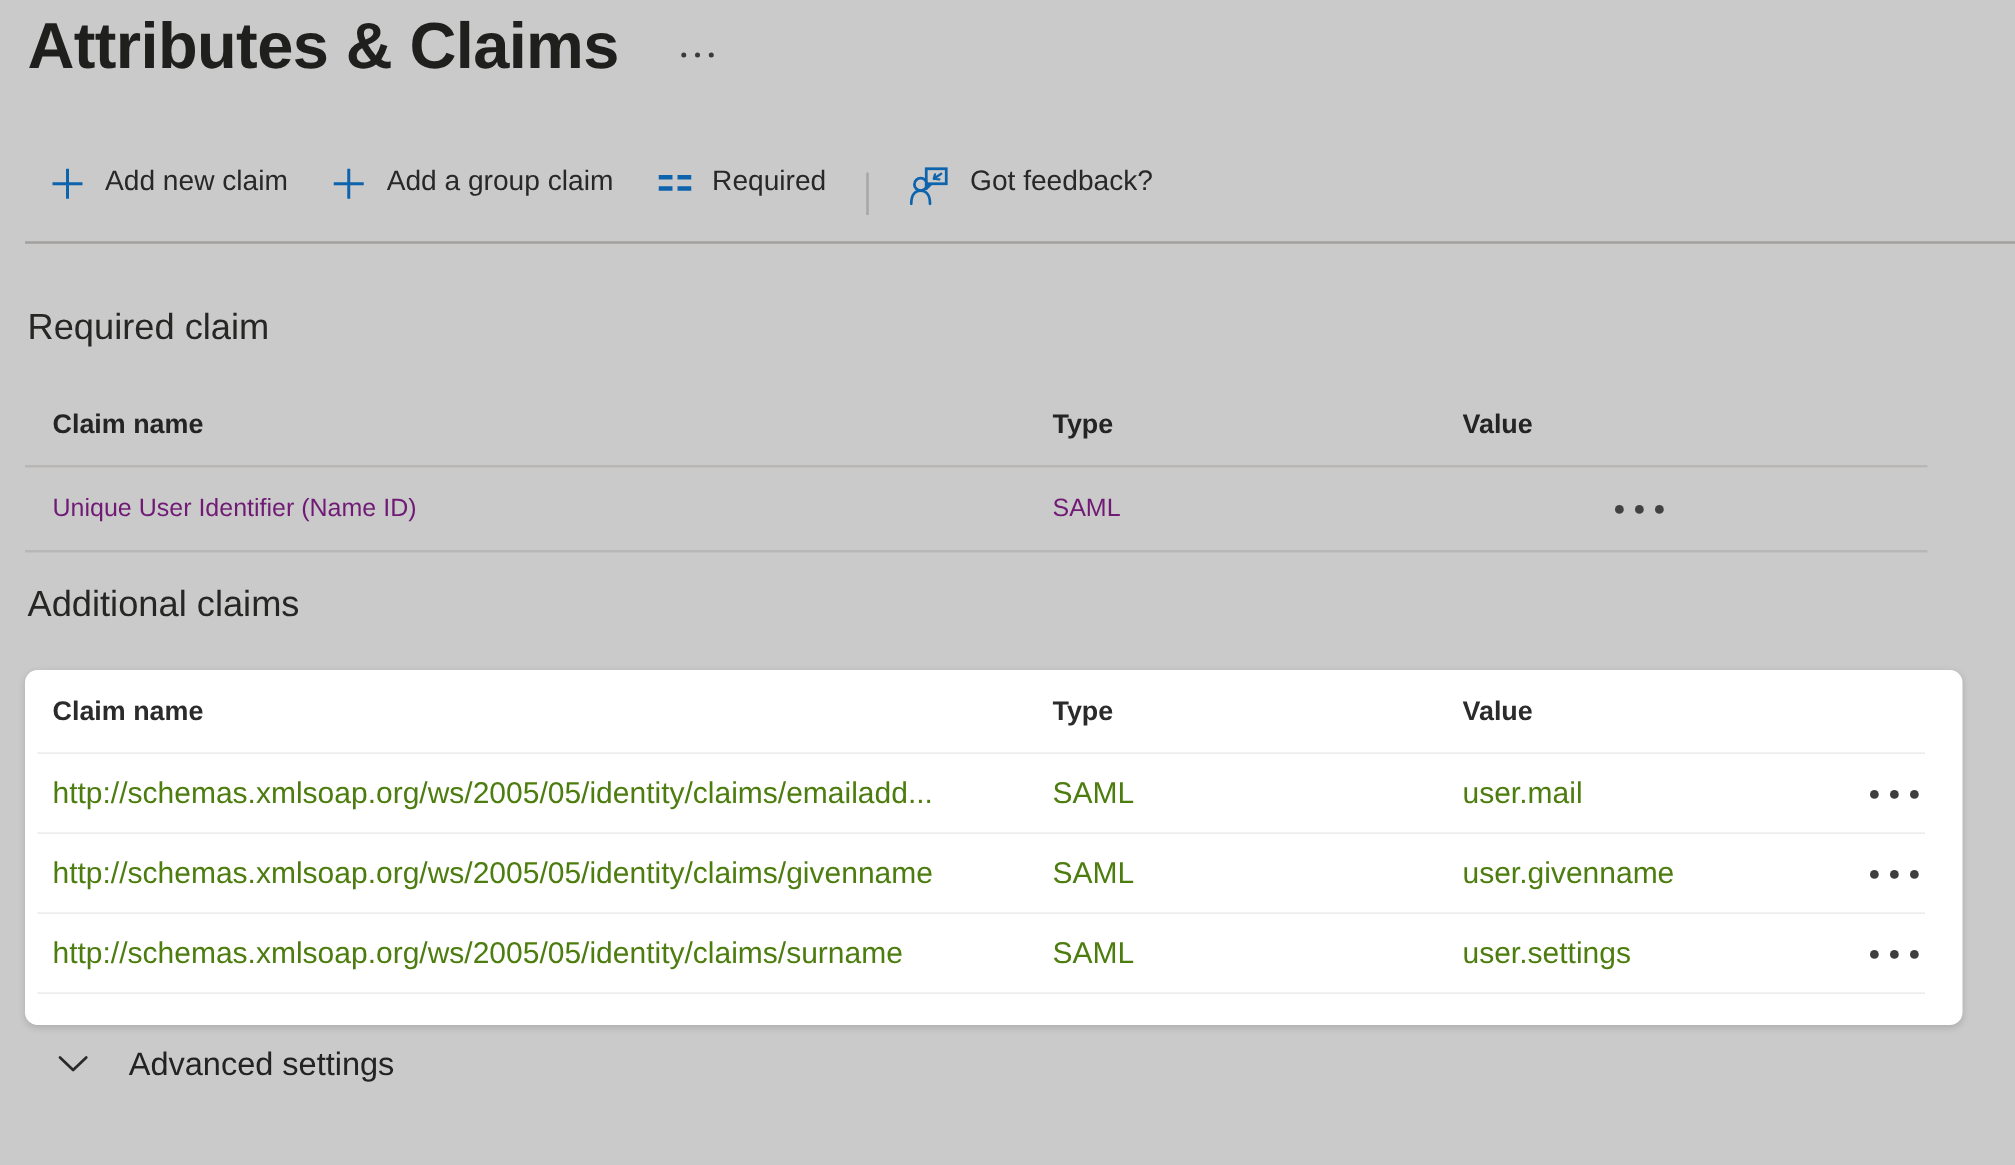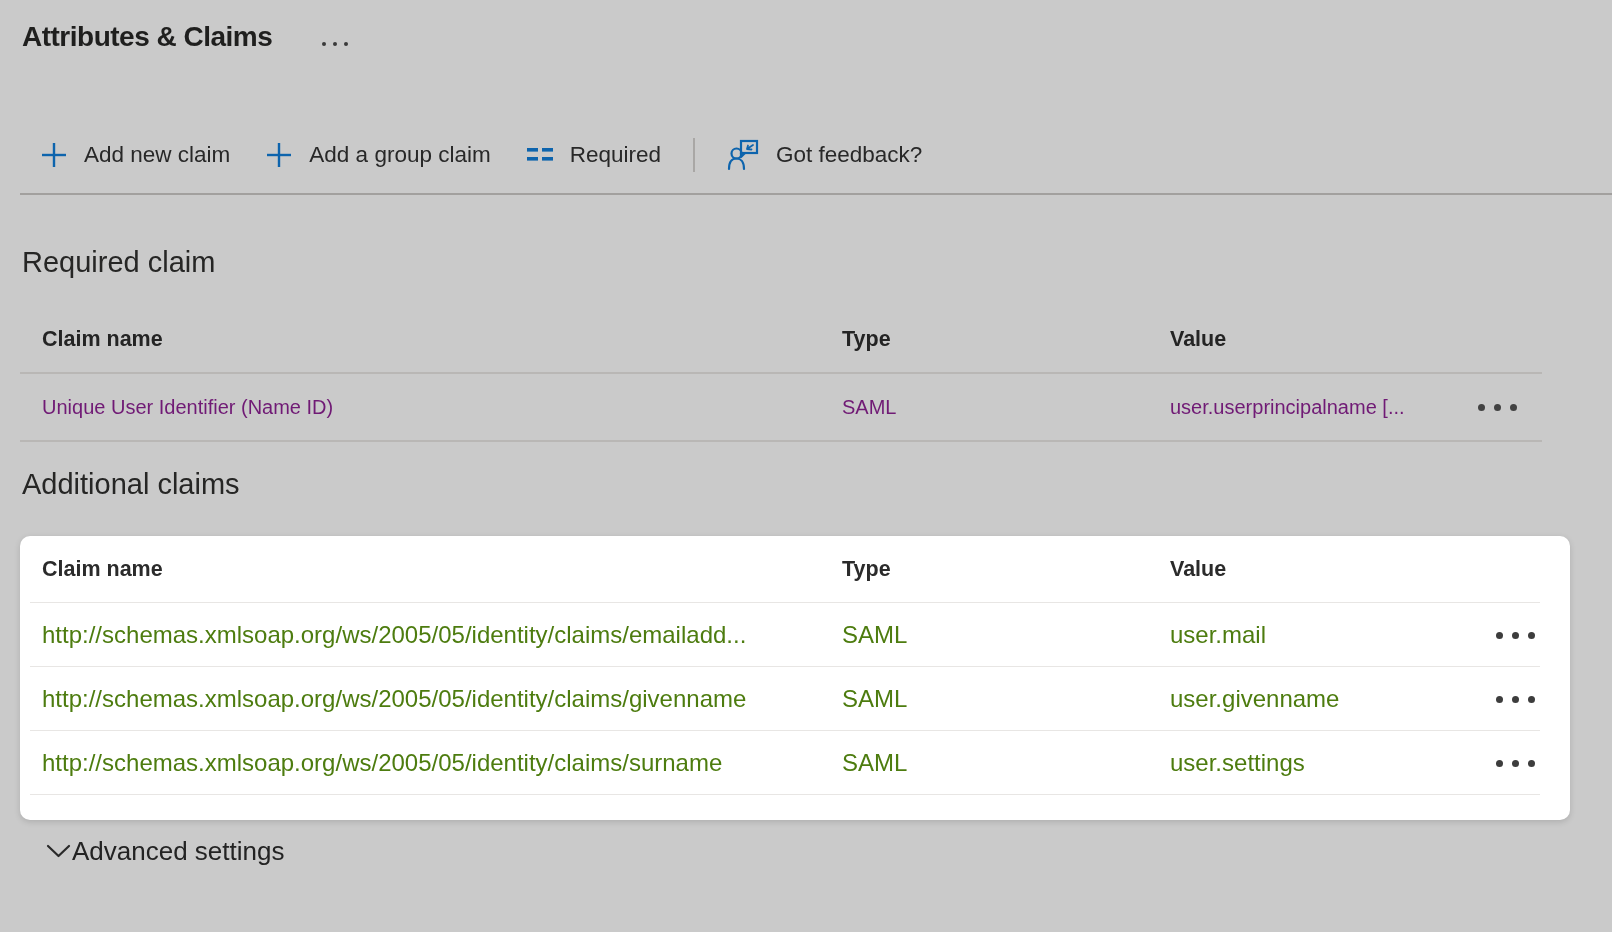--- a/index.html
+++ b/index.html
@@ -5,27 +5,27 @@
   * { box-sizing: border-box; margin: 0; padding: 0; }
   html,body { width:1612px; height:932px; }
   body {
     font-family: "Liberation Sans", "DejaVu Sans", sans-serif;
     background:#cacaca;
   }
   .page { position:relative; width:1612px; height:932px; background:#cacaca; overflow:hidden; }
 
   
   .title-row { position:absolute; top:12px; left:22px; display:flex; align-items:center; gap:46px; }
-  .page-title { font-size:28px; font-weight:bold; color:#1f1f1e; letter-spacing:-0.5px; line-height:50px; }
+  .page-title { font-size:52px; font-weight:bold; color:#1f1f1e; letter-spacing:-0.5px; line-height:50px; }
   .title-more { display:flex; gap:7px; align-items:center; margin-top:14px; background:none; border:none; cursor:pointer; padding:4px; }
   .title-more i { width:4px; height:4px; border-radius:50%; background:#3a3a3a; }
 
   
   .toolbar { position:absolute; top:132px; left:22px; height:46px; display:flex; align-items:center; }
-  .tb-item { display:flex; align-items:center; gap:15px; padding:0 17px; height:46px;
+  .tb-item { display:flex; gap:15px; padding:0 17px; height:46px;
              background:none; border:none; cursor:pointer;
              font-family:inherit; font-size:22.5px; color:#282828; }
   .tb-sep { width:2px; height:34px; background:#a9a7a5; margin:0 15px; }
   .rule { position:absolute; top:193px; left:20px; width:1592px; height:2px; background:#a2a09e; }
 
   
   .section-h { position:absolute; left:22px; font-size:29px; font-weight:400; color:#262625; }
   .h-required { top:246px;text-align:right; }
   .h-additional { top:468px; }
 
@@ -46,21 +46,21 @@
           background:#ffffff; border-radius:10px; box-shadow:0 2px 6px rgba(0,0,0,0.14); }
   .card .row { grid-template-columns:800px 328px 1fr 110px; position:relative; height:64px;
                font-size:24px; color:#4d7c0f; }
   .card .head { height:67px; font-weight:bold; font-size:21.5px; color:#2b2b2b; }
   .card .row::after { content:""; position:absolute; left:10px; right:30px; bottom:0;
                       height:1px; background:#e8e6e4; }
   .card .menu-dots i { background:#3d3d3d; }
 
   
   .advanced { position:absolute; top:832px; left:45px; height:38px; display:flex; align-items:center;
-              background:none; border:none; cursor:pointer;
+              gap:31px; background:none; border:none; cursor:pointer;
               font-family:inherit; font-size:26px; color:#232323; }
 
   .ic { display:block; }
 </style>
 </head>
 <body>
 
 <div class="page">
 
   <div class="title-row">
@@ -120,21 +120,20 @@
   <div class="req-tbl">
     <div class="row head">
       <span class="cell">Claim name</span>
       <span class="cell">Type</span>
       <span class="cell">Value</span>
       <span class="cell"></span>
     </div>
     <div class="row">
       <span class="cell">Unique User Identifier (Name ID)</span>
       <span class="cell">SAML</span>
-      <span class="cell">user.userprincipalname [...</span>
       <button class="menu-dots">
         <i></i>
           <i></i>
           <i></i>
       </button>
     </div>
   </div>
 
   <div class="section-h h-additional">Additional claims</div>
 

